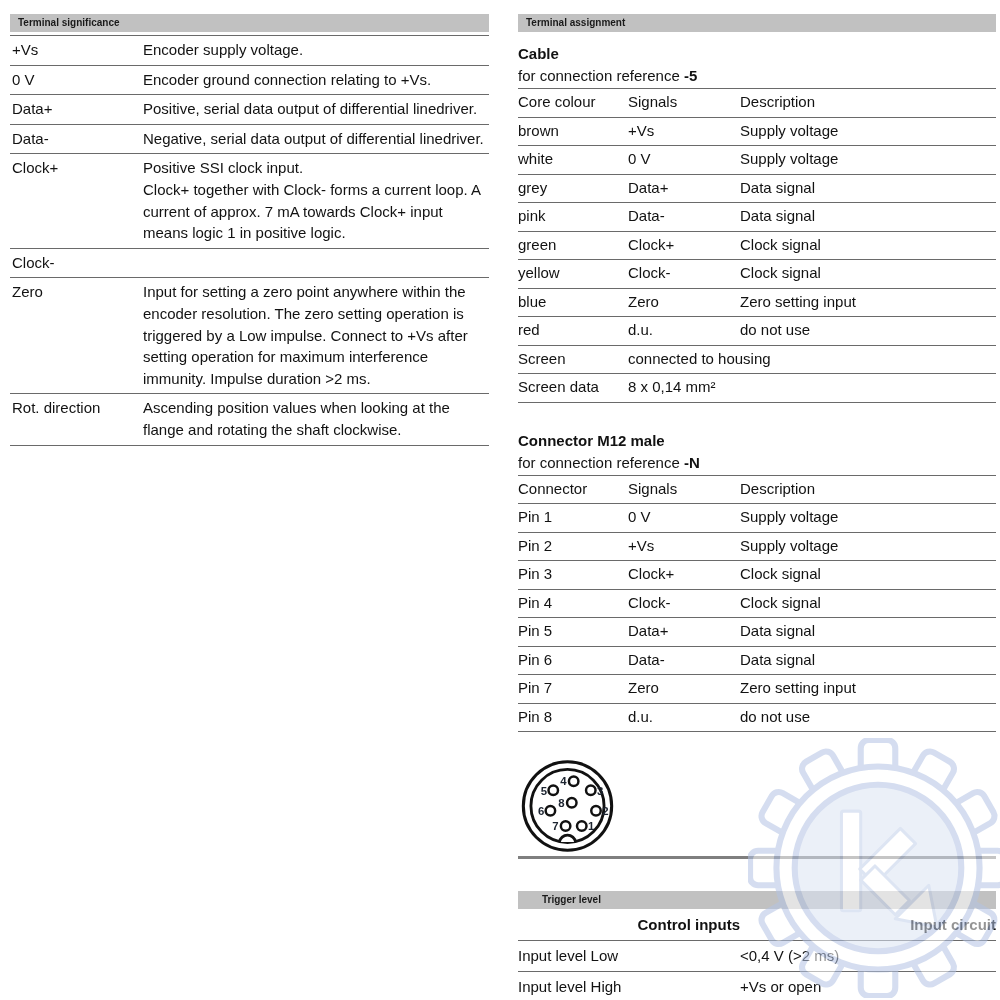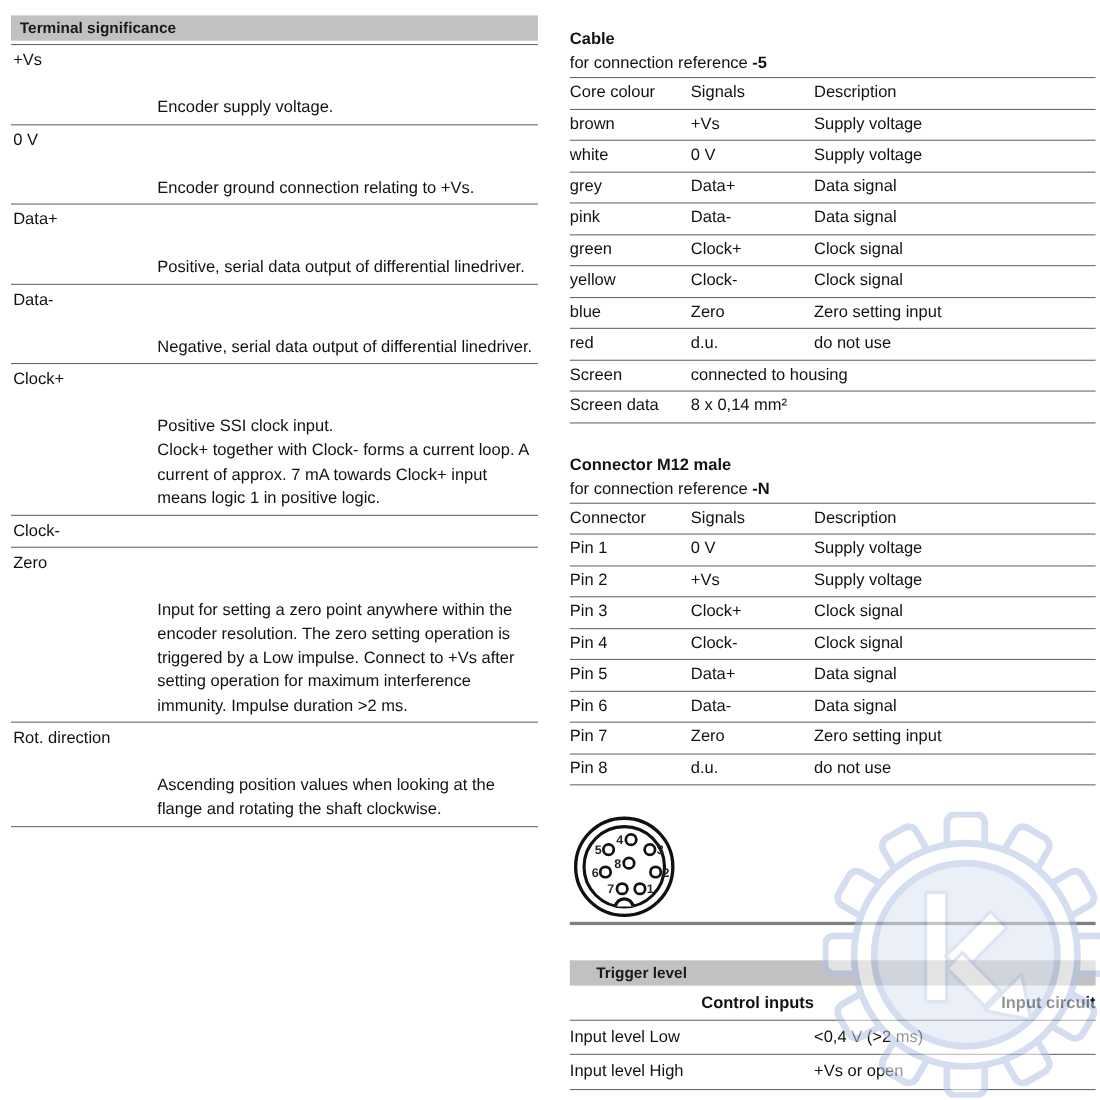--- a/index.html
+++ b/index.html
@@ -12,30 +12,30 @@
     font-size:15px;
     color:#121212;
   }
   .column { position:absolute; top:14px; }
   .column.left  { left:10px;  width:479px; }
   .column.right { left:518px; width:478px; }
 
   .section-bar {
     background:#c1c1c1;
     font-weight:bold;
-    font-size:14px;
+    font-size:10px;
     padding:3px 8px 4px 8px;
     color:#1a1a1a;
   }
 
   
   .sig-table { margin-top:3px; border-top:1px solid #6a6a6a; }
   .sig-row { display:flex; border-bottom:1px solid #6a6a6a; padding:3px 0 4px 2px; line-height:21.6px; }
   .sig-term { width:131px; flex:none; }
-  .sig-desc { flex:1; white-space:pre-line;margin-top:43px; }
+  .sig-desc { flex:1; white-space:pre-line; }
 
   
   .subhead { font-weight:bold; margin-top:11px; line-height:22px; }
   .subref  { line-height:22px; margin-bottom:1px; }
   .subref b { font-weight:bold; }
 
   .grid-table { border-top:1px solid #6a6a6a; }
   .grid-row { display:flex; border-bottom:1px solid #6a6a6a; padding:3px 0 4px 0; line-height:20.5px;justify-content:center; }
   .gc1 { width:110px; flex:none; }
   .gc2 { width:112px; flex:none; }
@@ -96,20 +96,21 @@
       <div class="sig-desc">Input for setting a zero point anywhere within the encoder resolution. The zero setting operation is triggered by a Low impulse. Connect to +Vs after setting operation for maximum interference immunity. Impulse duration &gt;2 ms.</div>
     </div>
     <div class="sig-row">
       <div class="sig-term">Rot. direction</div>
       <div class="sig-desc">Ascending position values when looking at the flange and rotating the shaft clockwise.</div>
     </div>
   </div>
 </div>
 
 <div class="column right">
+  <div class="section-bar">Terminal assignment</div>
 
   <div class="subhead">Cable</div>
   <div class="subref"><span>for connection reference </span><b>-5</b></div>
 
   <div class="grid-table">
     <div class="grid-row">
       <div class="gc1">Core colour</div>
       <div class="gc2">Signals</div>
       <div class="gc3">Description</div>
     </div>

